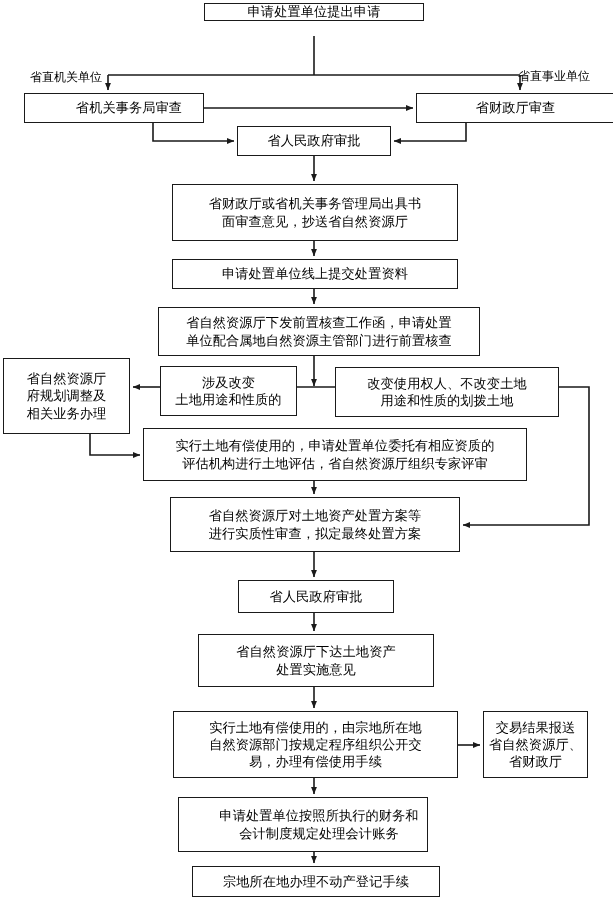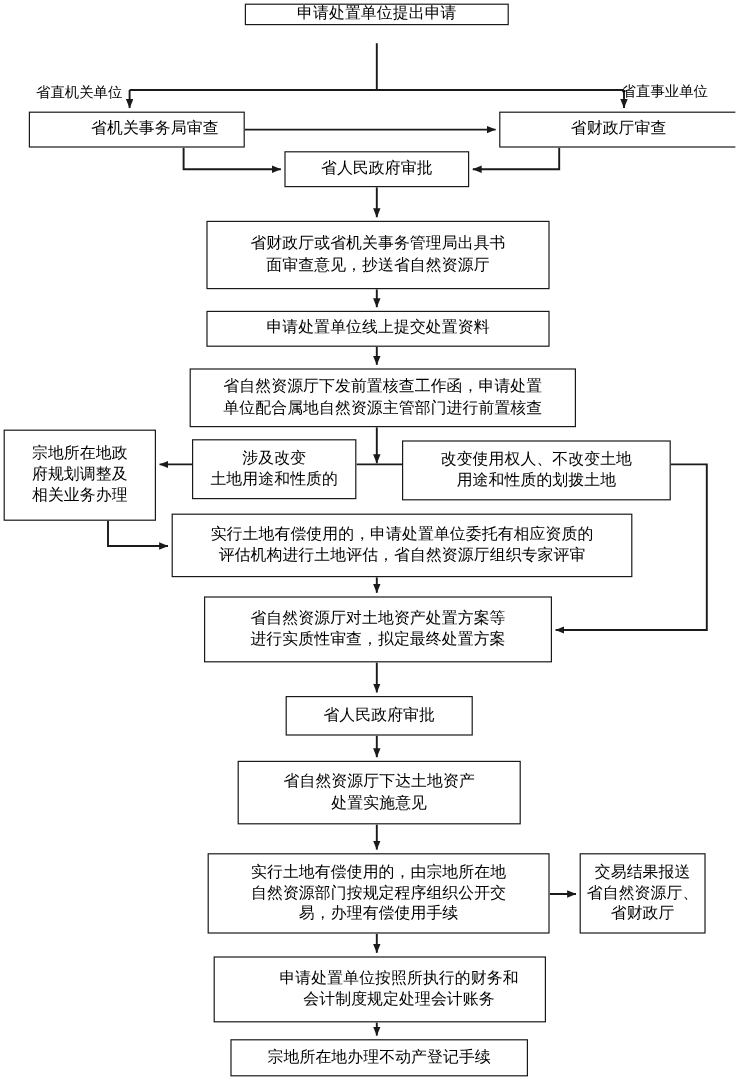--- a/index.html
+++ b/index.html
@@ -109,40 +109,40 @@
 
   <div class="node" id="node-n1" style="left: 204px; top: 3px; width: 220px; height: 18px;">申请处置单位提出申请</div>
   <div class="node" id="node-n2" style="left: 24px; top: 93px; width: 180px; height: 30px; padding-left: 33px;">省机关事务局审查</div>
   <div class="node" id="node-n3" style="left: 416px; top: 93px; width: 199px; height: 30px; text-align: center;">省财政厅审查</div>
   <div class="node" id="node-n4" style="left: 237px; top: 126px; width: 154px; height: 30px;">省人民政府审批</div>
   <div class="node" id="node-n5" style="left: 172px; top: 184px; width: 286px; height: 57px;">省财政厅或省机关事务管理局出具书
 面审查意见，抄送省自然资源厅</div>
   <div class="node" id="node-n6" style="left: 172px; top: 259px; width: 286px; height: 30px;">申请处置单位线上提交处置资料</div>
   <div class="node" id="node-n7" style="left: 158px; top: 307px; width: 322px; height: 49px;">省自然资源厅下发前置核查工作函，申请处置
 单位配合属地自然资源主管部门进行前置核查</div>
-  <div class="node" id="node-n8" style="left: 3px; top: 358px; width: 127px; height: 76px;">宗地所在地政
+  <div class="node" id="node-n8" style="left: 3px; top: 358px; width: 127px; height: 76px;">省自然资源厅
 府规划调整及
 相关业务办理</div>
   <div class="node" id="node-n9" style="left: 160px; top: 366px; width: 137px; height: 50px;">涉及改变
 土地用途和性质的</div>
   <div class="node" id="node-n10" style="left: 335px; top: 367px; width: 224px; height: 50px;">改变使用权人、不改变土地
 用途和性质的划拨土地</div>
   <div class="node" id="node-n11" style="left: 143px; top: 428px; width: 384px; height: 53px;">实行土地有偿使用的，申请处置单位委托有相应资质的
 评估机构进行土地评估，省自然资源厅组织专家评审</div>
   <div class="node" id="node-n12" style="left: 170px; top: 497px; width: 290px; height: 55px;">省自然资源厅对土地资产处置方案等
 进行实质性审查，拟定最终处置方案</div>
   <div class="node" id="node-n13" style="left: 238px; top: 580px; width: 156px; height: 33px;">省人民政府审批</div>
   <div class="node" id="node-n14" style="left: 198px; top: 634px; width: 236px; height: 53px;">省自然资源厅下达土地资产
 处置实施意见</div>
   <div class="node" id="node-n15" style="left: 173px; top: 711px; width: 285px; height: 67px;">实行土地有偿使用的，由宗地所在地
 自然资源部门按规定程序组织公开交
 易，办理有偿使用手续</div>
   <div class="node" id="node-n16" style="left: 483px; top: 711px; width: 105px; height: 67px;">交易结果报送
 省自然资源厅、
 省财政厅</div>
-  <div class="node" id="node-n17" style="left: 178px; top: 797px; width: 277px; height: 55px; padding-left: 35px;">申请处置单位按照所执行的财务和
+  <div class="node" id="node-n17" style="left: 178px; top: 797px; width: 250px; height: 55px; padding-left: 35px;">申请处置单位按照所执行的财务和
 会计制度规定处理会计账务</div>
   <div class="node" id="node-n18" style="left: 192px; top: 866px; width: 248px; height: 31px;">宗地所在地办理不动产登记手续</div>
 
   <div class="edge-label" id="label-el1" style="left: 30px; top: 71px;">省直机关单位</div>
   <div class="edge-label" id="label-el2" style="left: 518px; top: 70px;">省直事业单位</div>
 
 </div>
 
 </body></html>

